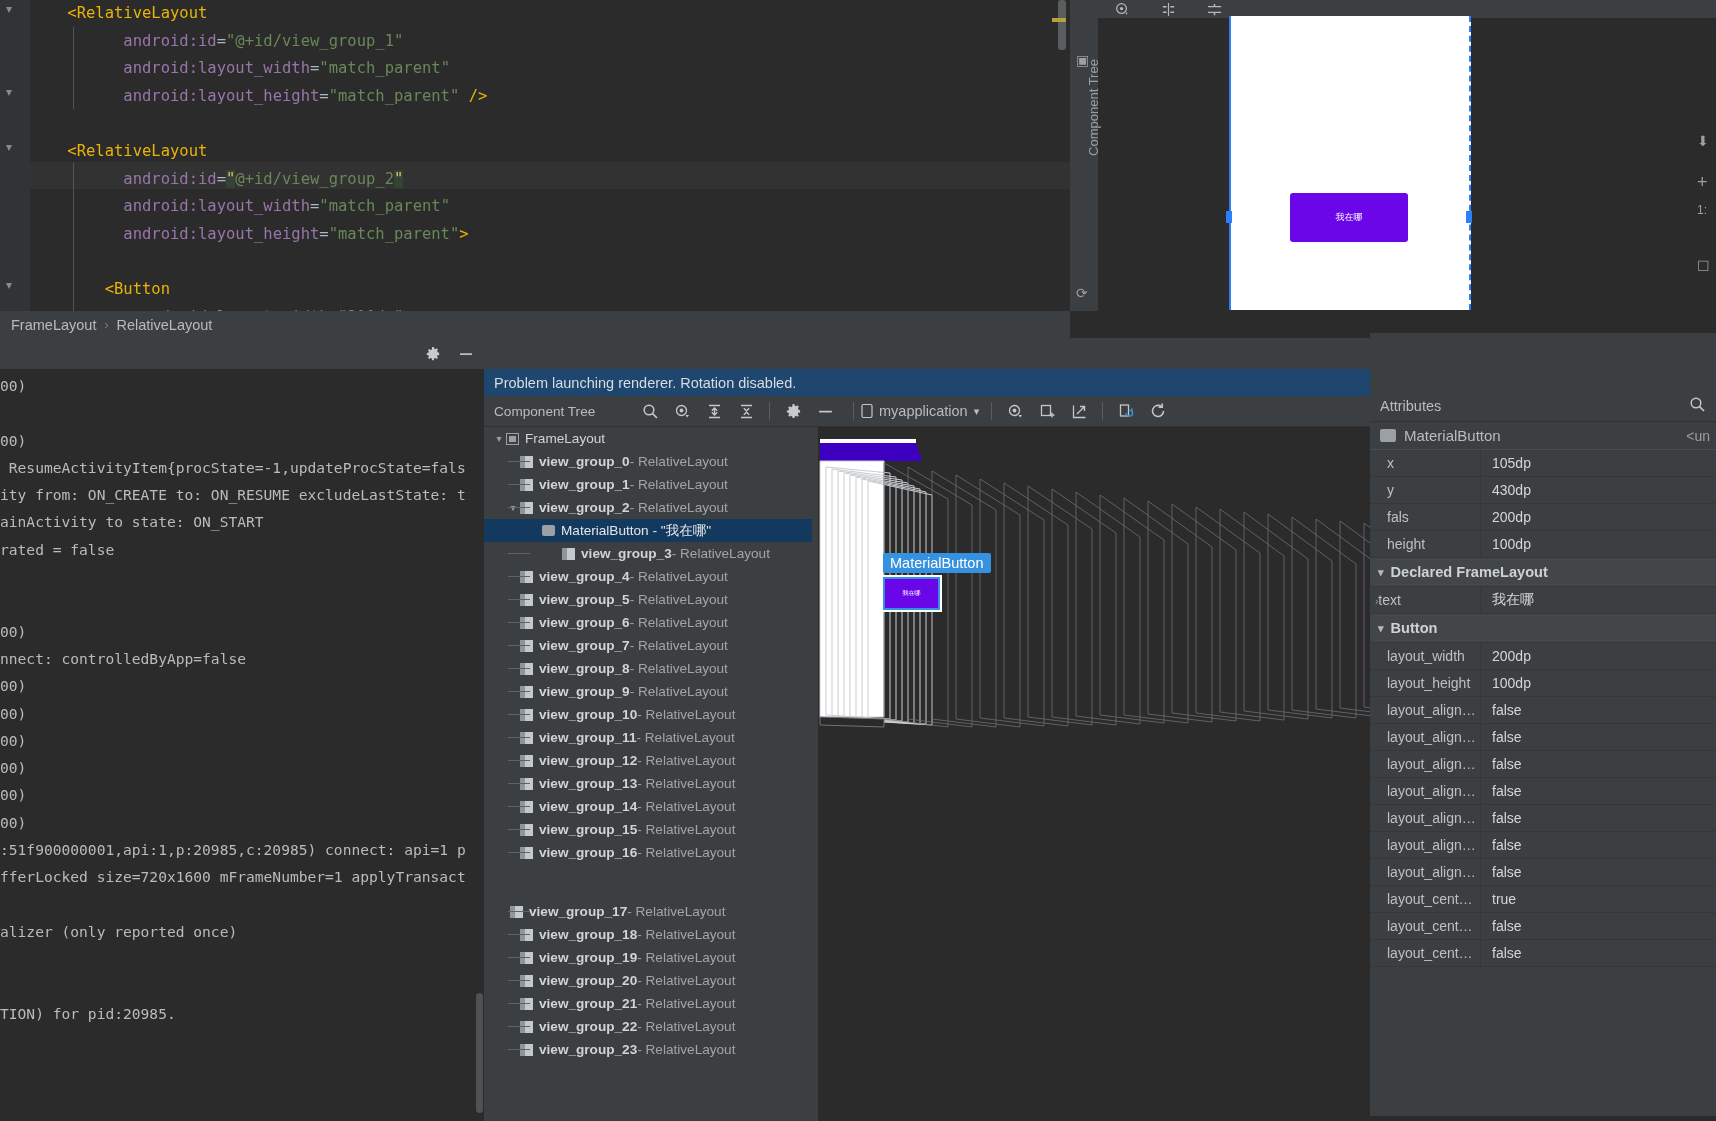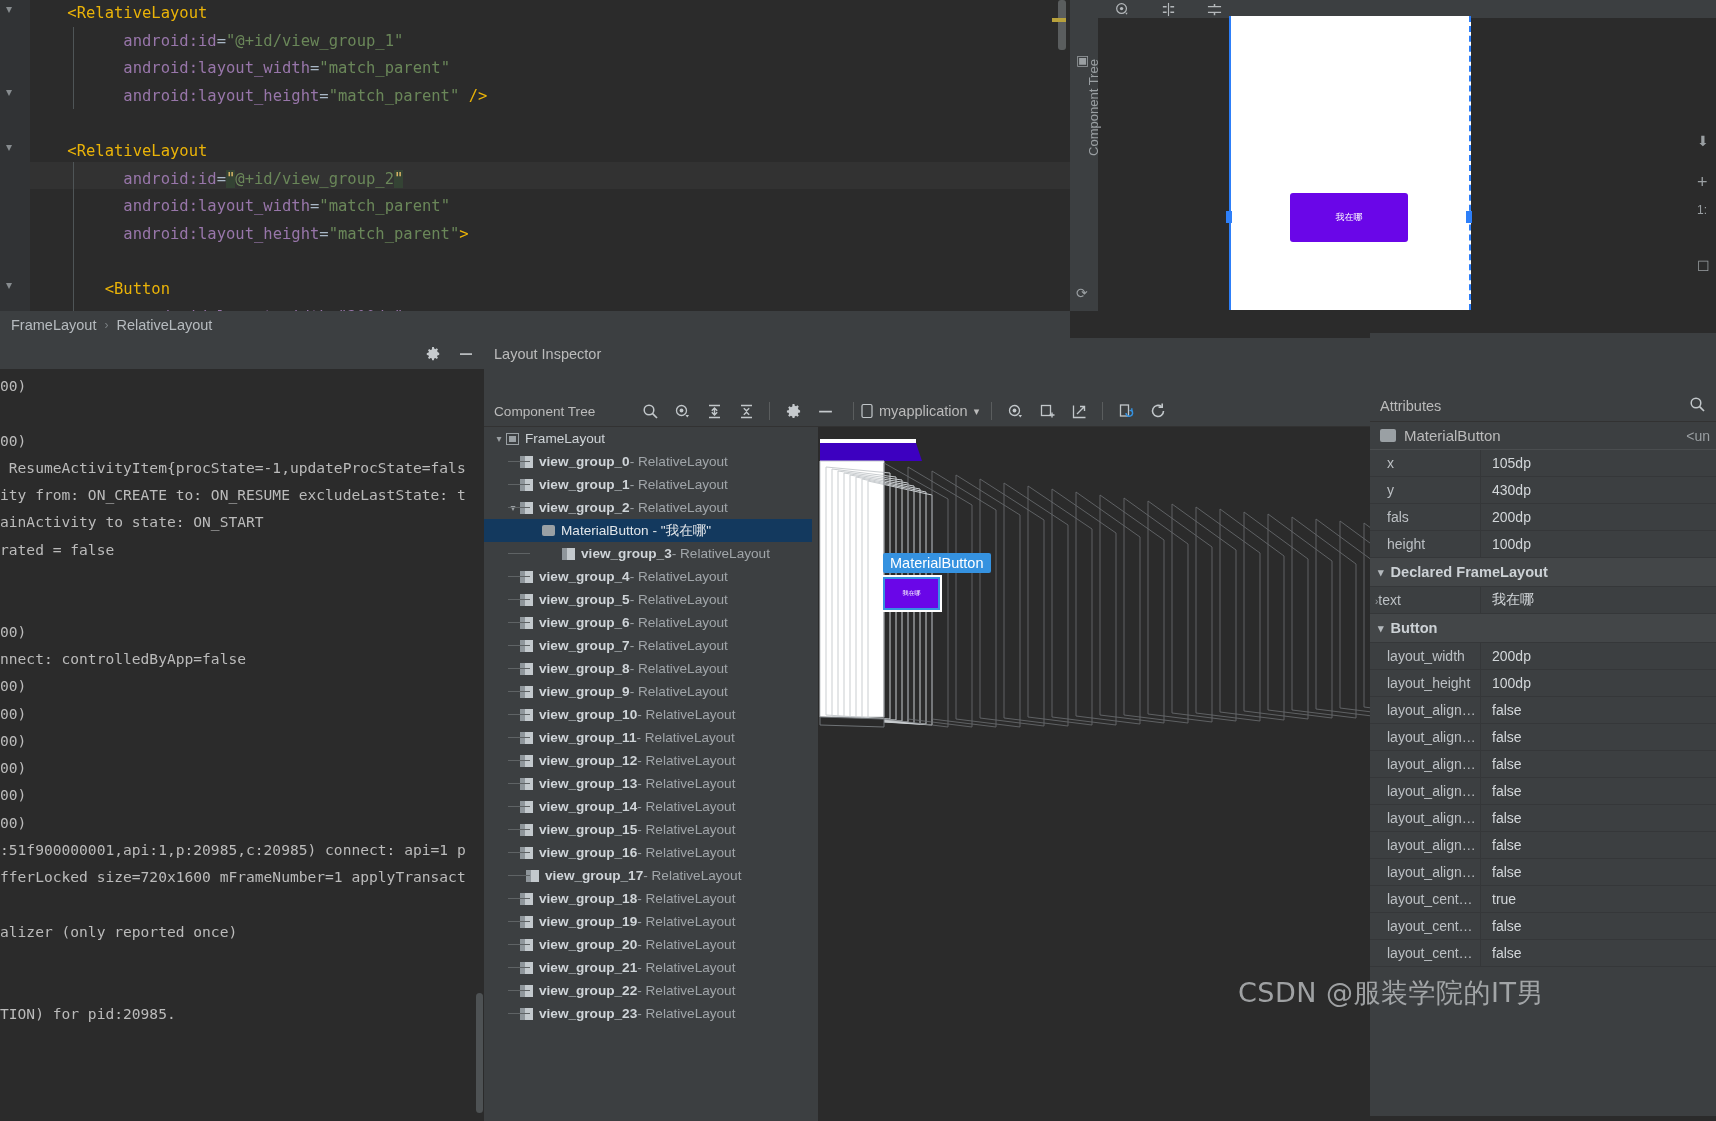--- a/index.html
+++ b/index.html
@@ -304,22 +304,22 @@
         <svg width="16" height="16" viewBox="0 0 16 16">
             <rect x="2" y="7.3" width="12" height="1.6" fill="#c6cacd"></rect>
           </svg>
       </span>
     </div>
     <div class="logcat-body" id="logcat-body"><div>00)</div><div>&nbsp;</div><div>00)</div><div> ResumeActivityItem{procState=-1,updateProcState=fals</div><div>ity from: ON_CREATE to: ON_RESUME excludeLastState: t</div><div>ainActivity to state: ON_START</div><div>rated = false</div><div>&nbsp;</div><div>&nbsp;</div><div>00)</div><div>nnect: controlledByApp=false</div><div>00)</div><div>00)</div><div>00)</div><div>00)</div><div>00)</div><div>00)</div><div>:51f900000001,api:1,p:20985,c:20985) connect: api=1 p</div><div>fferLocked size=720x1600 mFrameNumber=1 applyTransact</div><div>&nbsp;</div><div>alizer (only reported once)</div><div>&nbsp;</div><div>&nbsp;</div><div>TION) for pid:20985.</div></div>
     <div class="logcat-scroll"></div>
   </div>
 
   <div class="li">
-    <div class="li-title">
-      <span>Layout Inspector</span>
+    <div class="li-banner">
+      <span>Problem launching renderer. Rotation disabled.</span>
     </div>
 
     <div class="li-toolbar">
       <span class="ct-label">Component Tree</span>
       <span class="ti">
         <svg width="17" height="17" viewBox="0 0 17 17">
             <circle cx="7" cy="7" r="4.8" fill="none" stroke="#c2c7ca" stroke-width="1.5"></circle>
             <path d="M10.6 10.6 L15 15" stroke="#c2c7ca" stroke-width="1.7"></path>
           </svg>
       </span>
@@ -520,21 +520,21 @@
           <span class="ct-name">view_group_15</span>
           <span class="ct-type"> - RelativeLayout</span>
         </div>
         <div class="ct-row" style="padding-left: 22px;">
           <span class="tree-hline" style="left: 24px;"></span>
           <span class="ct-caret"></span>
           <span class="ico-vg"></span>
           <span class="ct-name">view_group_16</span>
           <span class="ct-type"> - RelativeLayout</span>
         </div>
-        <div class="ct-row" style="padding-left: 28px;">
+        <div class="ct-row" style="padding-left: 12px; margin-top: 36px;">
           <span class="tree-hline" style="left: 24px;"></span>
           <span class="ct-caret"></span>
           <span class="ico-vg"></span>
           <span class="ct-name">view_group_17</span>
           <span class="ct-type"> - RelativeLayout</span>
         </div>
         <div class="ct-row" style="padding-left: 22px;">
           <span class="tree-hline" style="left: 24px;"></span>
           <span class="ct-caret"></span>
           <span class="ico-vg"></span>
@@ -731,14 +731,13 @@
           <div class="k"><span>layout_cent…</span></div>
           <div class="v">false</div>
         </div>
         <div class="arow">
           <div class="k"><span>layout_cent…</span></div>
           <div class="v">false</div>
         </div>
       </div>
   </div>
 
-  <div class="watermark">CSDN @服装学院的IT男</div>
 </div>
 
 </body></html>

